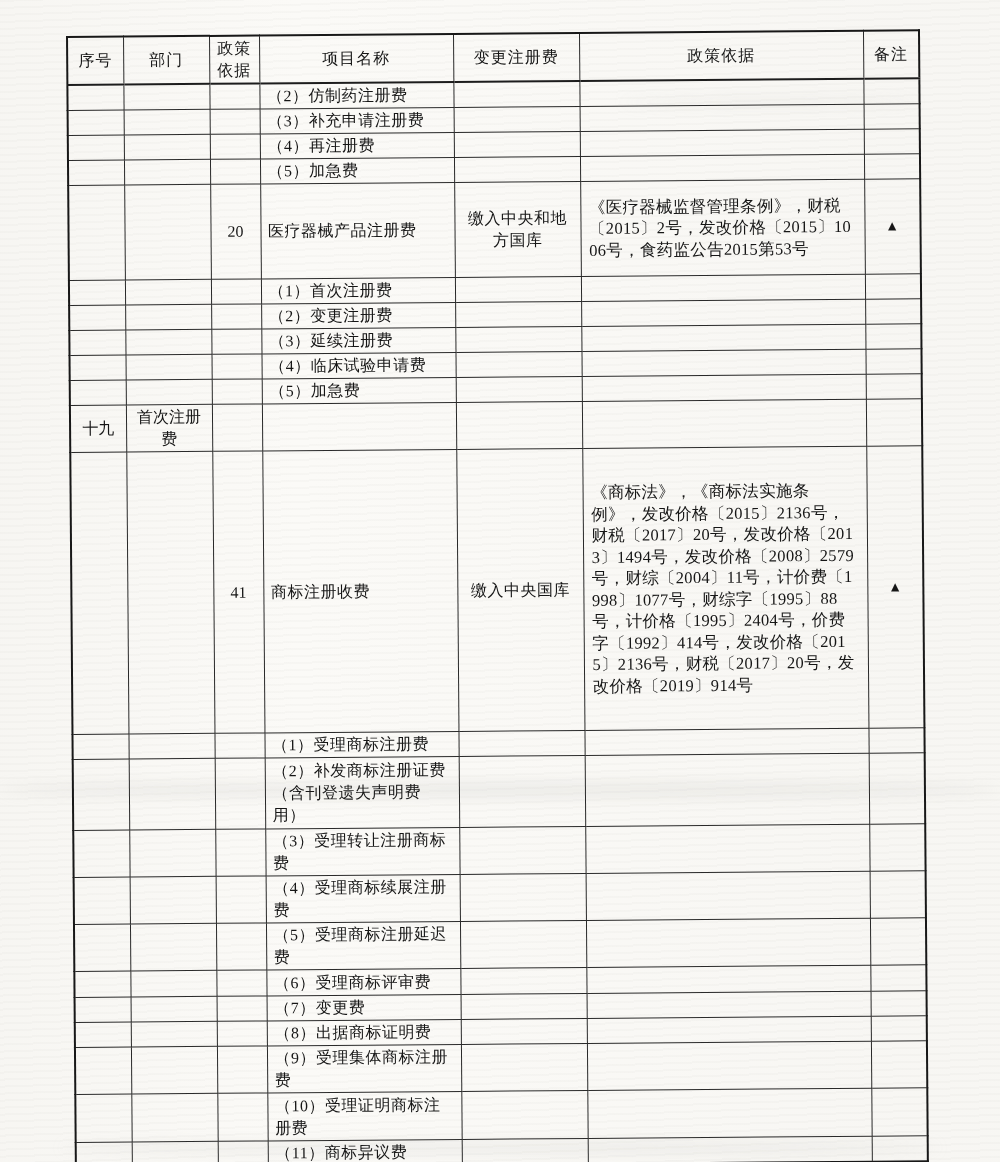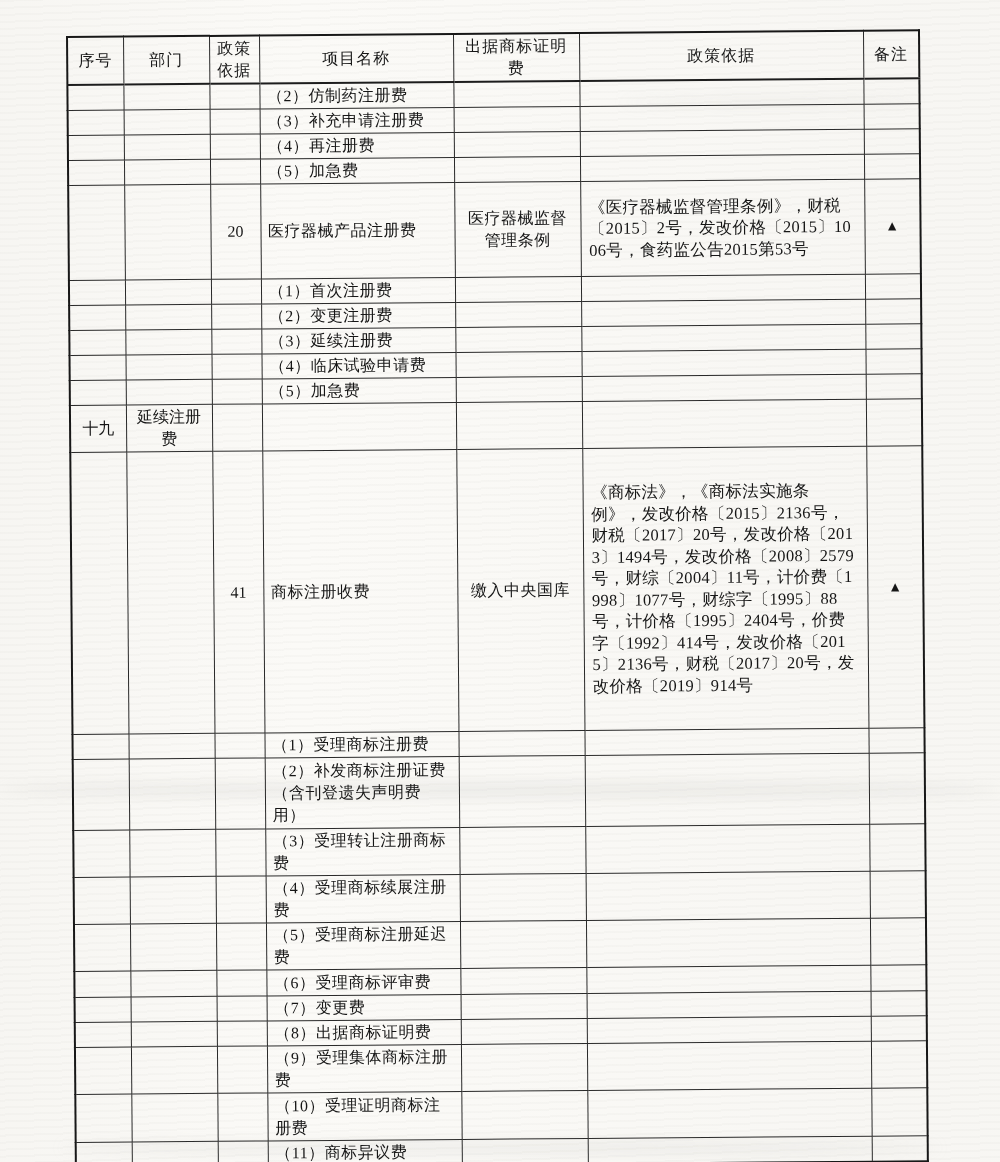--- a/index.html
+++ b/index.html
@@ -66,21 +66,21 @@
         <col style="width:126px">
         <col style="width:284px">
       <col style="width:56px">
     </colgroup>
     <thead>
       <tr style="height:48px">
         <th>序号</th>
         <th>部门</th>
         <th>政策依据</th>
         <th>项目名称</th>
-        <th>出据商标证明费</th>
+        <th>变更注册费</th>
         <th>政策依据</th>
         <th>备注</th>
       </tr>
     </thead>
     <tbody id="table-body">
         <tr style="height: 25px;">
     <td class="seq"></td>
     <td class="dept"></td>
     <td class="num"></td>
     <td class="name">（2）仿制药注册费</td>
@@ -113,21 +113,21 @@
     <td class="name">（5）加急费</td>
     <td class="fund"></td>
     <td class="policy"></td>
     <td class="remark"></td>
   </tr>
         <tr style="height: 95px;">
     <td class="seq"></td>
     <td class="dept"></td>
     <td class="num">20</td>
     <td class="name">医疗器械产品注册费</td>
-    <td class="fund">医疗器械监督管理条例</td>
+    <td class="fund">缴入中央和地方国库</td>
     <td class="policy">《医疗器械监督管理条例》，财税〔2015〕2号，发改价格〔2015〕1006号，食药监公告2015第53号</td>
     <td class="remark">▲</td>
   </tr>
         <tr style="height: 23px;">
     <td class="seq"></td>
     <td class="dept"></td>
     <td class="num"></td>
     <td class="name">（1）首次注册费</td>
     <td class="fund"></td>
     <td class="policy"></td>
@@ -164,21 +164,21 @@
     <td class="seq"></td>
     <td class="dept"></td>
     <td class="num"></td>
     <td class="name">（5）加急费</td>
     <td class="fund"></td>
     <td class="policy"></td>
     <td class="remark"></td>
   </tr>
         <tr style="height: 45px;">
     <td class="seq">十九</td>
-    <td class="dept">延续注册费</td>
+    <td class="dept">首次注册费</td>
     <td class="num"></td>
     <td class="name"></td>
     <td class="fund"></td>
     <td class="policy"></td>
     <td class="remark"></td>
   </tr>
         <tr style="height: 282px;">
     <td class="seq"></td>
     <td class="dept"></td>
     <td class="num">41</td>

